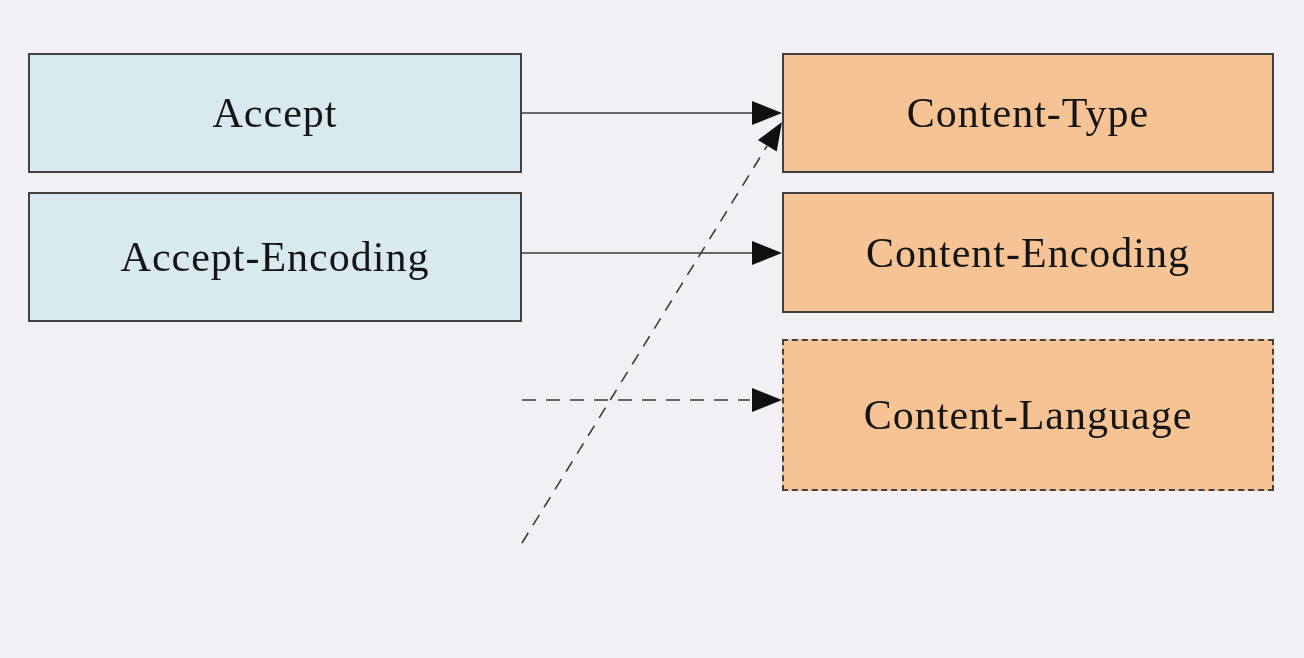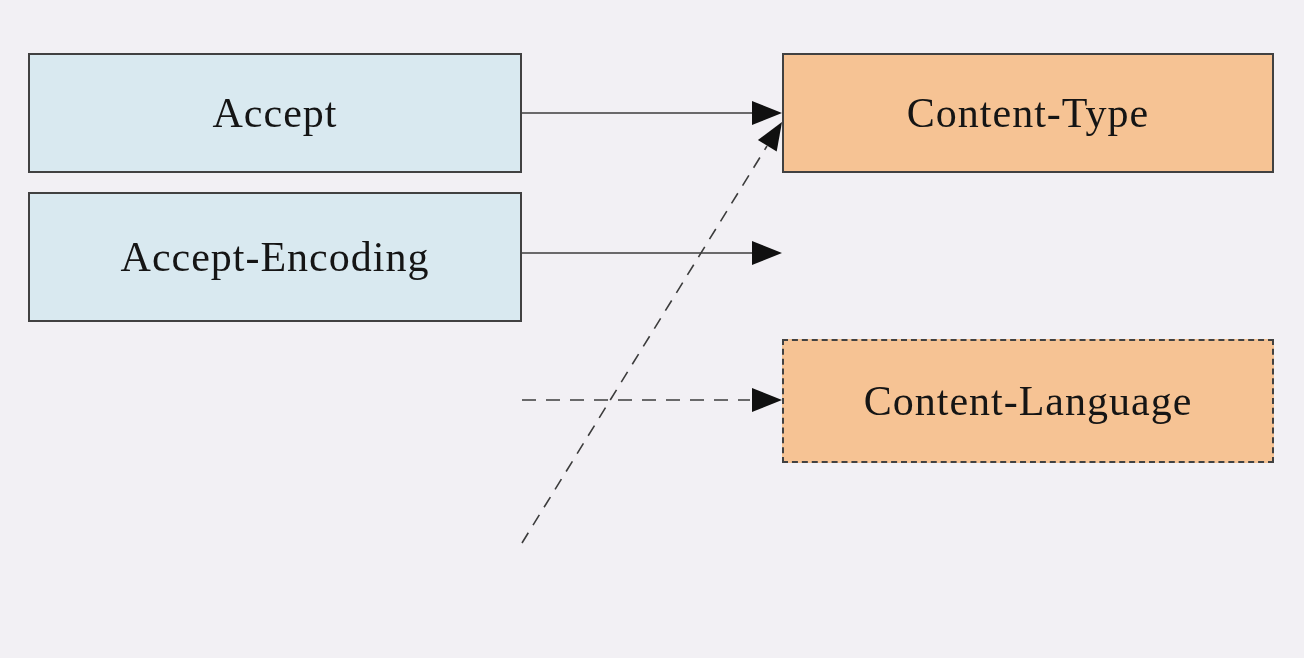--- a/index.html
+++ b/index.html
@@ -31,21 +31,21 @@
 
   .req   { left: 28px;  width: 494px; }
   .resp  { left: 782px; width: 492px; }
 
   .row1-l { top: 53px;  height: 120px; }
   .row2-l { top: 192px; height: 130px; }
   .row3-l { top: 340px; height: 120px; }
   .row4-l { top: 482px; height: 121px; }
   .row1-r { top: 53px;  height: 120px; }
   .row2-r { top: 192px; height: 121px; }
-  .row3-r { top: 339px; height: 124px; }
+  .row3-r { top: 339px; height: 152px; }
 
   svg.arrows {
     position: absolute;
     left: 0; top: 0;
     width: 1304px;
     height: 658px;
     pointer-events: none;
   }
   svg.arrows line {
     stroke: var(--arrow, #3c3c3c);
@@ -75,20 +75,23 @@
   <div class="hbox request req row1-l">
     <span>Accept</span>
   </div>
   <div class="hbox request req row2-l">
     <span>Accept-Encoding</span>
   </div>
 
   <div class="hbox response resp row1-r">
     <span>Content-Type</span>
   </div>
+  <div class="hbox response resp row2-r">
+    <span>Content-Encoding</span>
+  </div>
   <div class="hbox response dashed resp row3-r">
     <span>Content-Language</span>
   </div>
 
   <svg class="arrows" viewBox="0 0 1304 658">
     <g>
       <line x1="522" y1="113" x2="753" y2="113"></line>
       <polygon points="782,113 752,101 752,125"></polygon>
     </g>
     <g>

